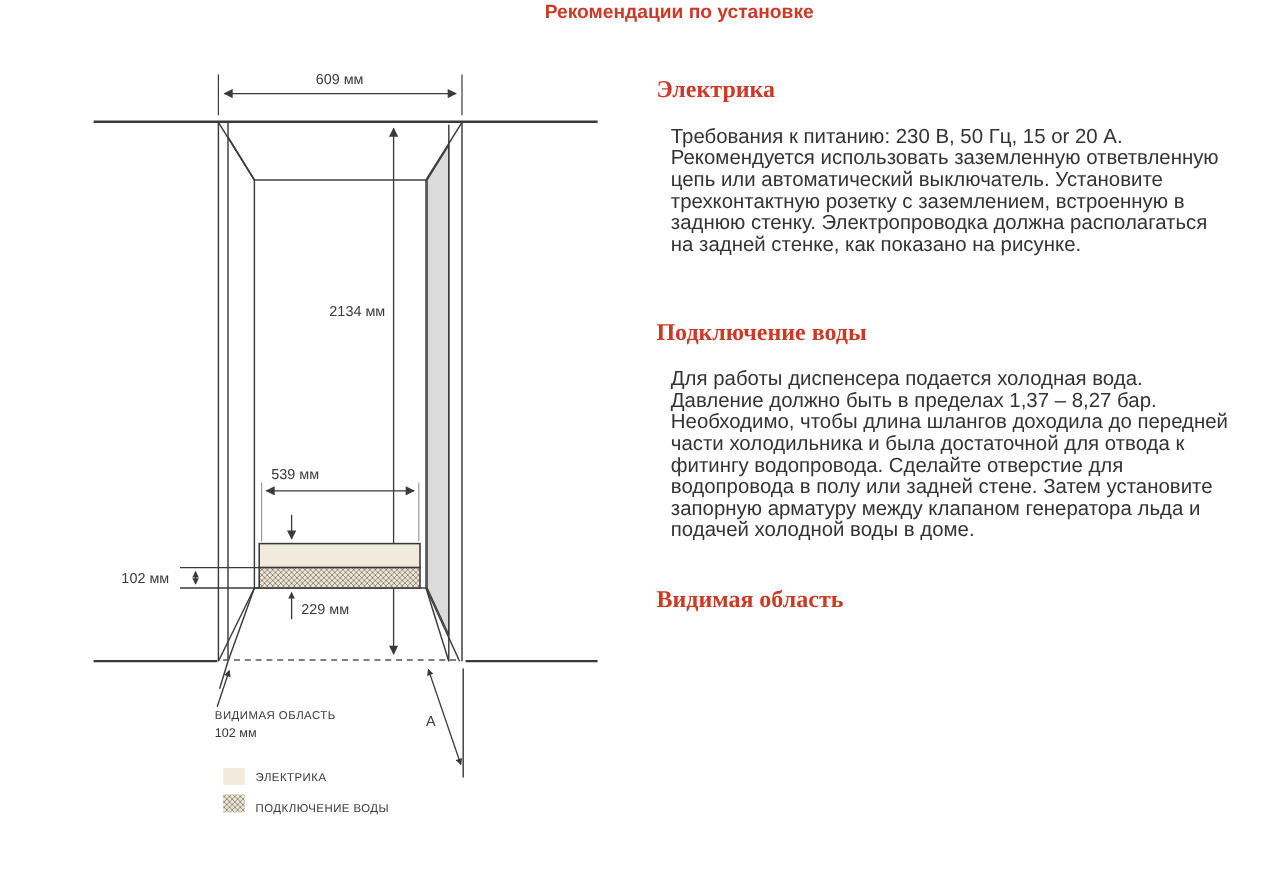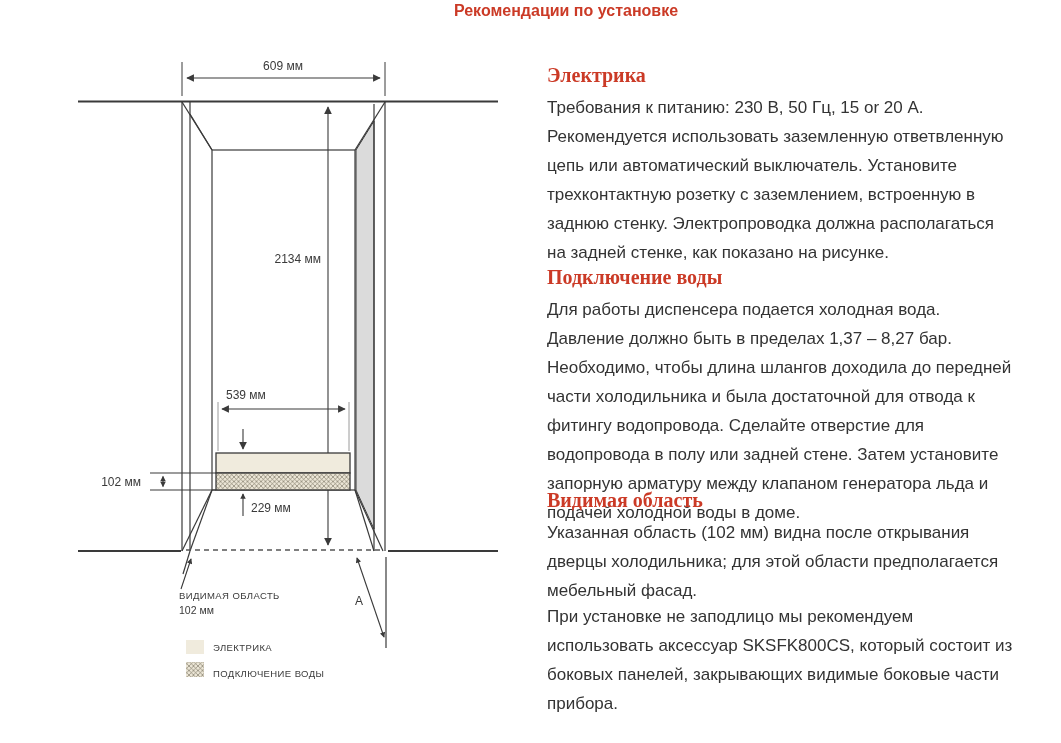--- a/index.html
+++ b/index.html
@@ -13,21 +13,21 @@
          font-family:"Liberation Sans",sans-serif;font-size:16px;font-weight:bold;
          color:var(--accent-red);white-space:nowrap;}
   .diagram{position:absolute;left:0;top:0;}
   .diagram text{font-family:"Liberation Sans",sans-serif;fill:var(--line);}
   .dim-label{font-size:12px;}
   .small-label{font-size:9.5px;letter-spacing:.4px;}
   .value-label{font-size:10.5px;}
   .col{position:absolute;left:547px;top:0;width:468px;height:743px;}
   .col h2{position:absolute;margin:0;font-family:"Liberation Serif",serif;font-weight:bold;
           font-size:20px;color:var(--accent-red);white-space:nowrap;}
-  .col p{position:absolute;margin:0;font-size:17px;line-height:29px;color:var(--body-text);}
+  .col p{position:absolute;margin:12px;font-size:17px;line-height:18px;color:var(--body-text);}
   .note{position:absolute;margin:0;font-size:17px;font-weight:bold;color:var(--accent-red);
         white-space:nowrap;}
 </style>
 </head>
 <body>
 
 <div class="page">
 
   <h1 class="title">Рекомендации по установке</h1>
 
@@ -127,18 +127,16 @@
   </svg>
 
   <div class="col">
     <h2 style="top:64px">Электрика</h2>
     <p style="top:93px;width:468px">Требования к питанию: 230 В, 50 Гц, 15 or 20 А. Рекомендуется использовать заземленную ответвленную цепь или автоматический выключатель. Установите трехконтактную розетку с заземлением, встроенную в заднюю стенку. Электропроводка должна располагаться на задней стенке, как показано на рисунке.</p>
 
     <h2 style="top:266px">Подключение воды</h2>
     <p style="top:295px;width:468px">Для работы диспенсера подается холодная вода. Давление должно быть в пределах 1,37 – 8,27 бар. Необходимо, чтобы длина шлангов доходила до передней части холодильника и была достаточной для отвода к фитингу водопровода. Сделайте отверстие для водопровода в полу или задней стене. Затем установите запорную арматуру между клапаном генератора льда и подачей холодной воды в доме.</p>
 
     <h2 style="top:489px">Видимая область</h2>
-    <p style="top:518px;width:468px">Указанная область (102 мм) видна после открывания дверцы холодильника; для этой области предполагается мебельный фасад.</p>
-    <p style="top:602px;width:468px">При установке не заподлицо мы рекомендуем использовать аксессуар SKSFK800CS, который состоит из боковых панелей, закрывающих видимые боковые части прибора.</p>
 
   </div>
 
 </div>
 
 </body></html>

